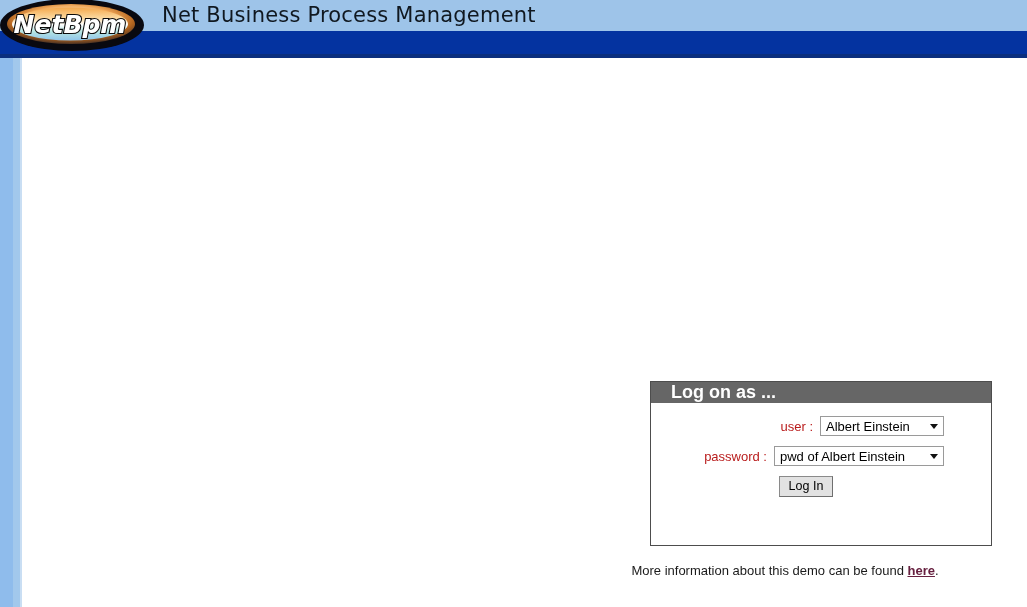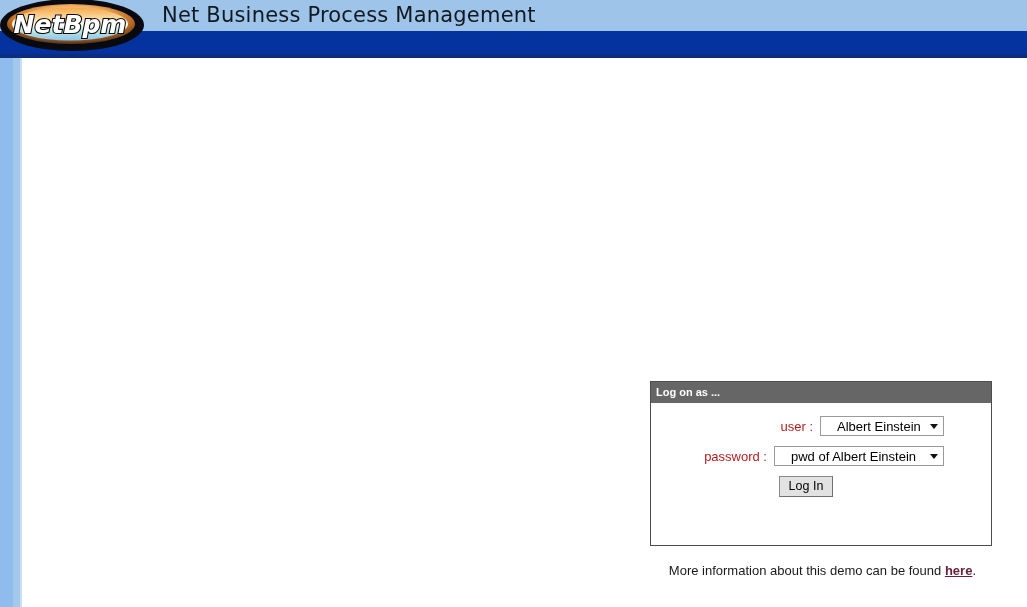--- a/index.html
+++ b/index.html
@@ -137,22 +137,22 @@
     border: 1px solid #4d4d4d;
     background: #ffffff;
     box-sizing: border-box;
   }
   .panel-title {
     height: 21px;
     line-height: 21px;
     background: #666666;
     color: #ffffff;
     font-weight: bold;
-    font-size: 11px;
-    padding-left: 5px;
+    font-size: 18px;
+    padding-left: 20px;
     font-family: "Liberation Sans", sans-serif;
     box-sizing: border-box;
   }
   .panel-body {
     padding-top: 13px;
   }
   .form-row {
     display: flex;
     align-items: center;
     justify-content: flex-end;
@@ -169,21 +169,21 @@
   }
   .select-box {
     position: relative;
     display: inline-block;
     background: #ffffff;
     border: 1px solid #9a9a9a;
     height: 20px;
     line-height: 19px;
     font-size: 13px;
     color: #000000;
-    padding: 0 20px 0 16px;
+    padding: 0 20px 0 5px;
     box-sizing: border-box;
     white-space: nowrap;
     font-family: "Liberation Sans", sans-serif;
   }
   .select-box.user-select { width: 124px; }
   .select-box.pwd-select { width: 170px; }
   .select-arrow {
     position: absolute;
     right: 5px;
     top: 50%;
@@ -205,24 +205,24 @@
     border-right-color: #6f6f6f;
     border-bottom-color: #6f6f6f;
     font-size: 12.5px;
     color: #000000;
     padding: 2px 9px 3px 9px;
     font-family: "Liberation Sans", sans-serif;
     cursor: pointer;
   }
   .more-info {
     position: absolute;
-    left: 612px;
+    left: 592px;
     top: 505px;
     width: 342px;
-    text-align: right;
+    text-align: center;
     font-size: 13px;
     color: #1a1a1a;
     font-family: "Liberation Sans", sans-serif;
     white-space: nowrap;
   }
   .more-info a {
     color: #66203f;
     font-weight: bold;
     text-decoration: underline;
   }

